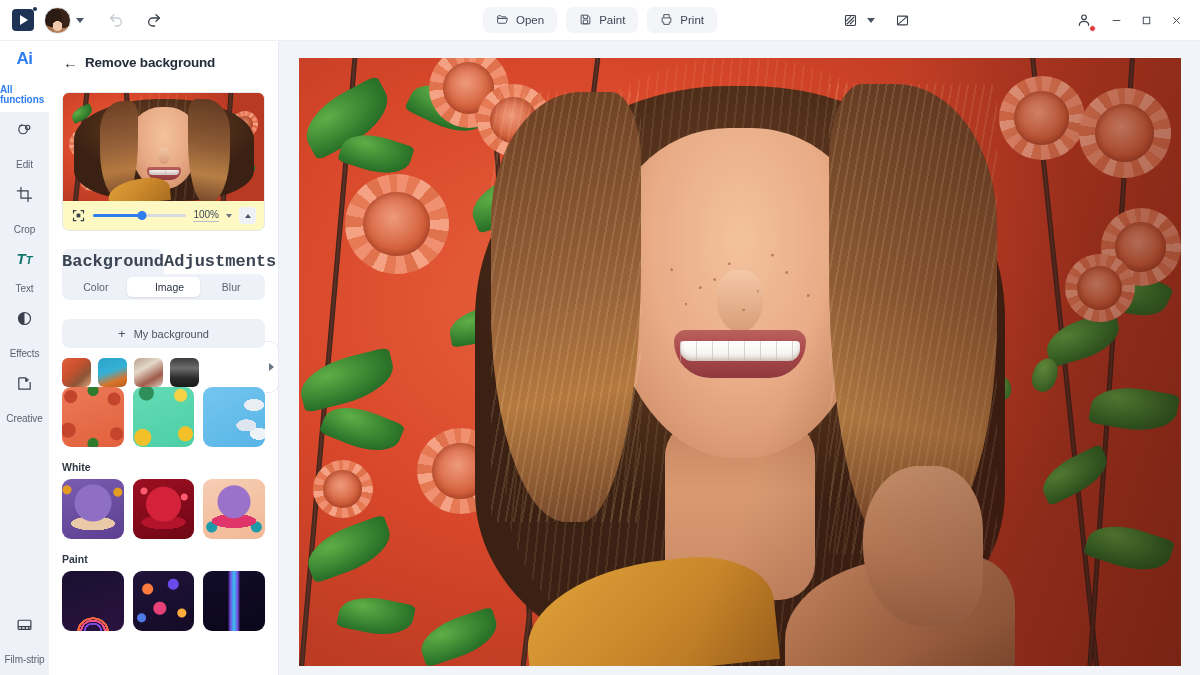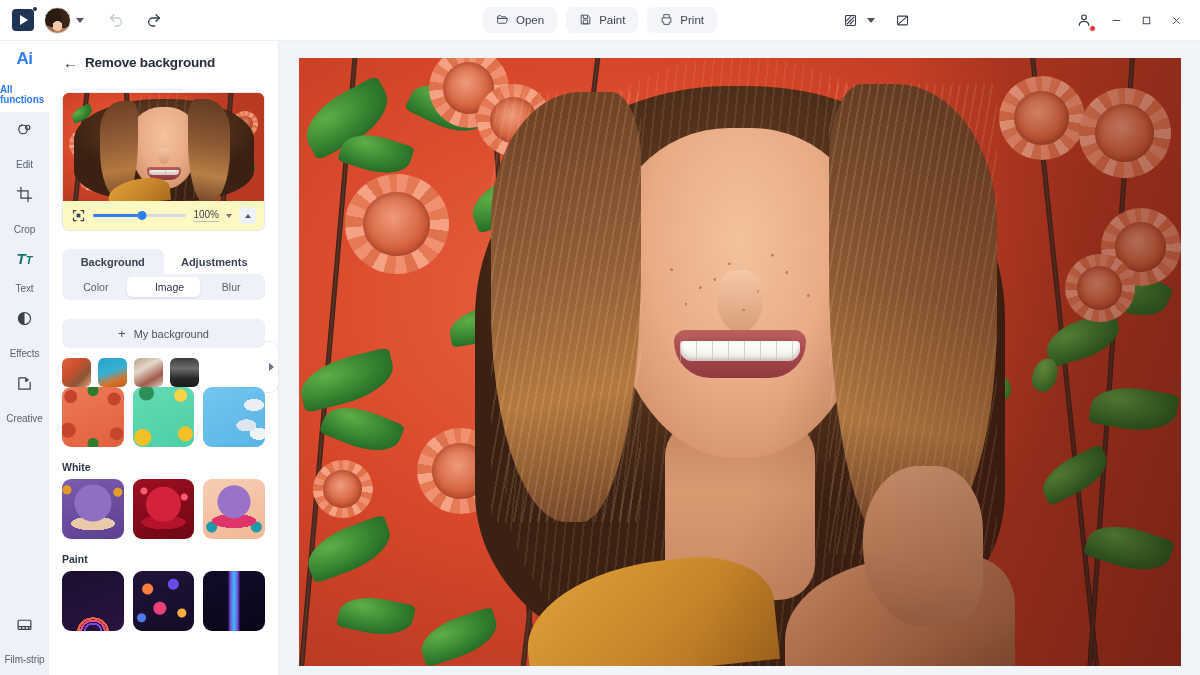--- a/index.html
+++ b/index.html
@@ -101,22 +101,22 @@
   .zoom-val { font-size:10px; color:#3d4654; border-bottom:1px solid #b9c0cc; padding-bottom:1px; cursor:pointer; }
   .chev-dn { width:0;height:0;border-left:3.5px solid transparent;border-right:3.5px solid transparent;border-top:4px solid #6b7482; }
   .collapse-sq { width:17px;height:17px;border-radius:4px;background:#eef1f6;display:flex;align-items:center;justify-content:center;cursor:pointer; }
   .chev-up { width:0;height:0;border-left:3.5px solid transparent;border-right:3.5px solid transparent;border-bottom:4px solid #4b5563; }
 
   
   .tabs-wrap { margin:18px 13px 0; }
   .tabs { display:flex; }
   .tab {
     flex:1; height:25px; display:flex; align-items:center; justify-content:center;
-    font-size:11px; font-weight:bold; color:#3b4453; cursor:pointer;
-    border-radius:7px 7px 0 0; background:transparent;
+    font-size:17px; font-weight:bold; color:#3b4453; cursor:pointer;
+    border-radius:7px 7px 0 0; background:transparent;font-family:Liberation Mono, monospace;
   }
   .tab.active { background:#eef1f7; }
   .subtabs {
     display:flex; background:#eef1f7; border-radius:0 7px 7px 7px; padding:3px;
   }
   .subtab {
     flex:1; height:20px; display:flex; align-items:center; justify-content:center;
     font-size:10.5px; color:#5a6372; cursor:pointer; border-radius:5px;
   }
   .subtab.active { background:#ffffff; color:#2b3442; box-shadow:0 1px 2px rgba(20,30,50,.10);padding-left:12px; }

